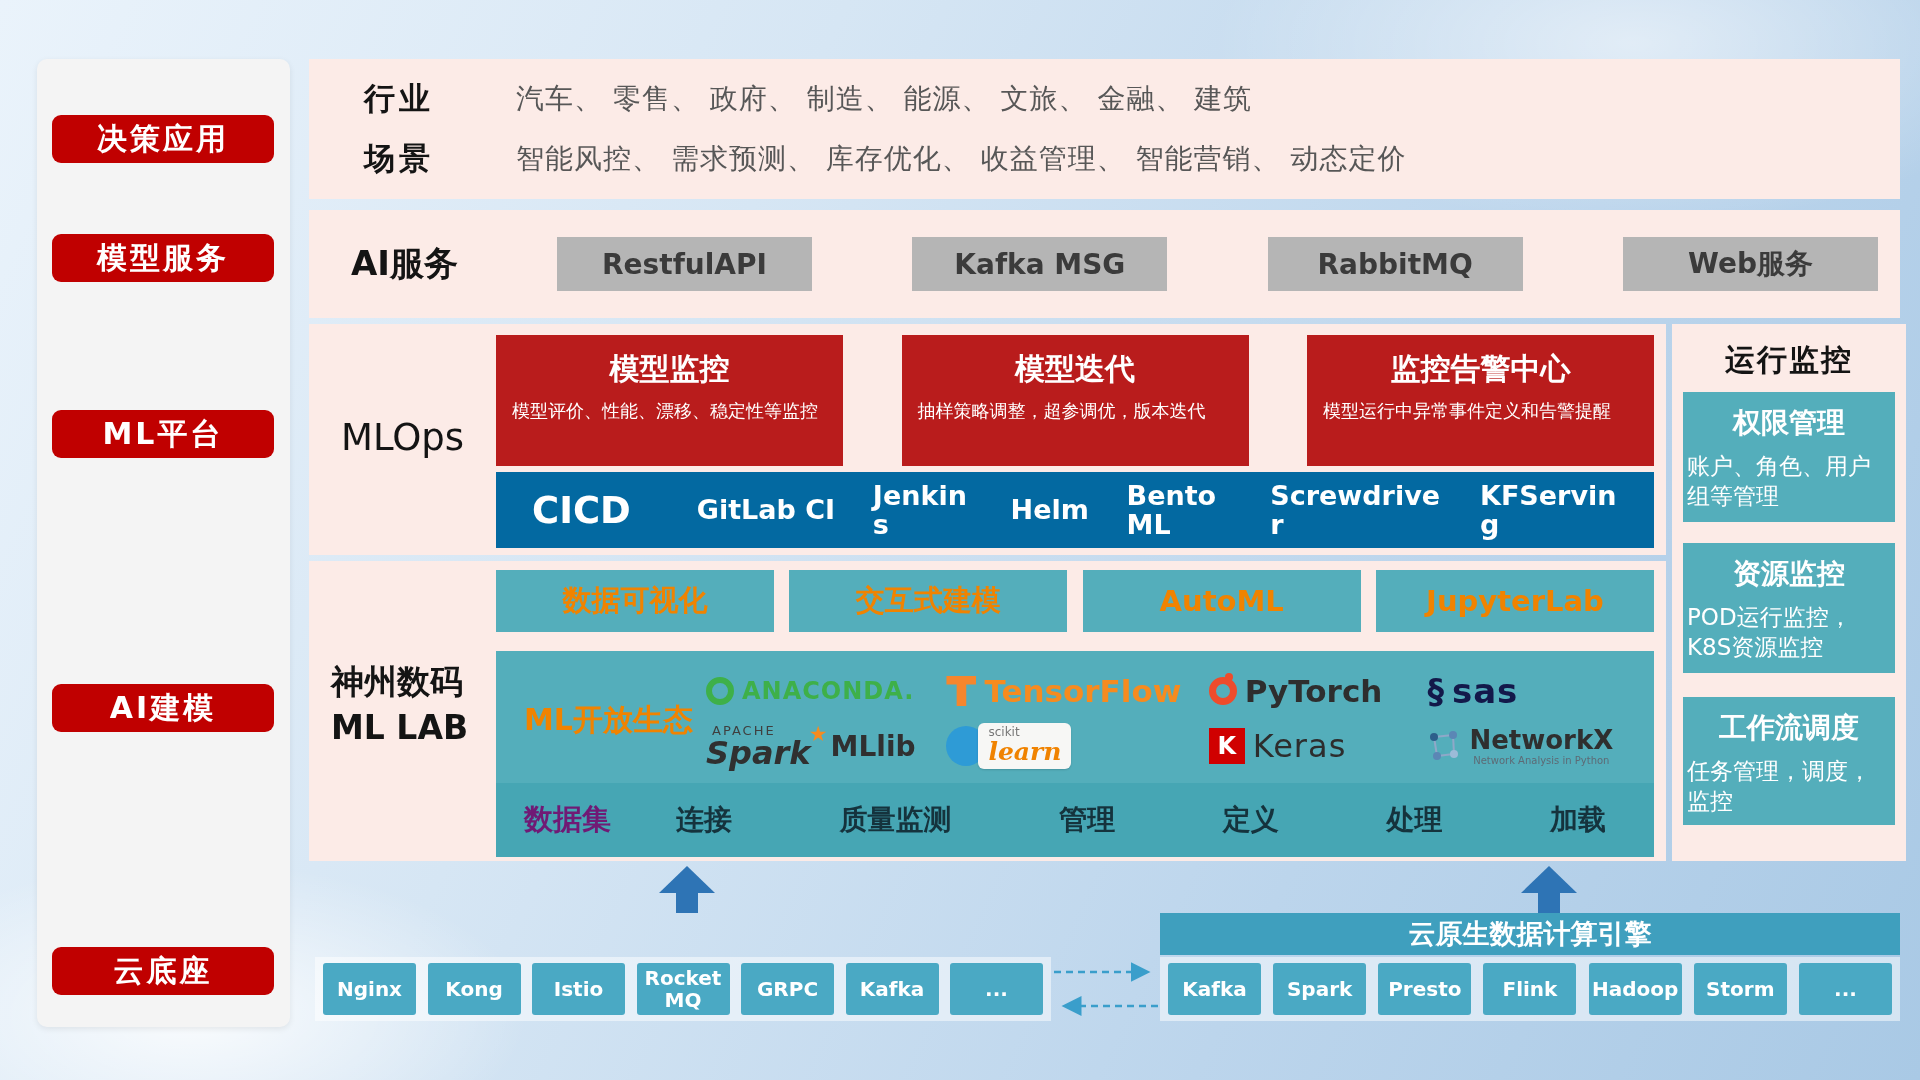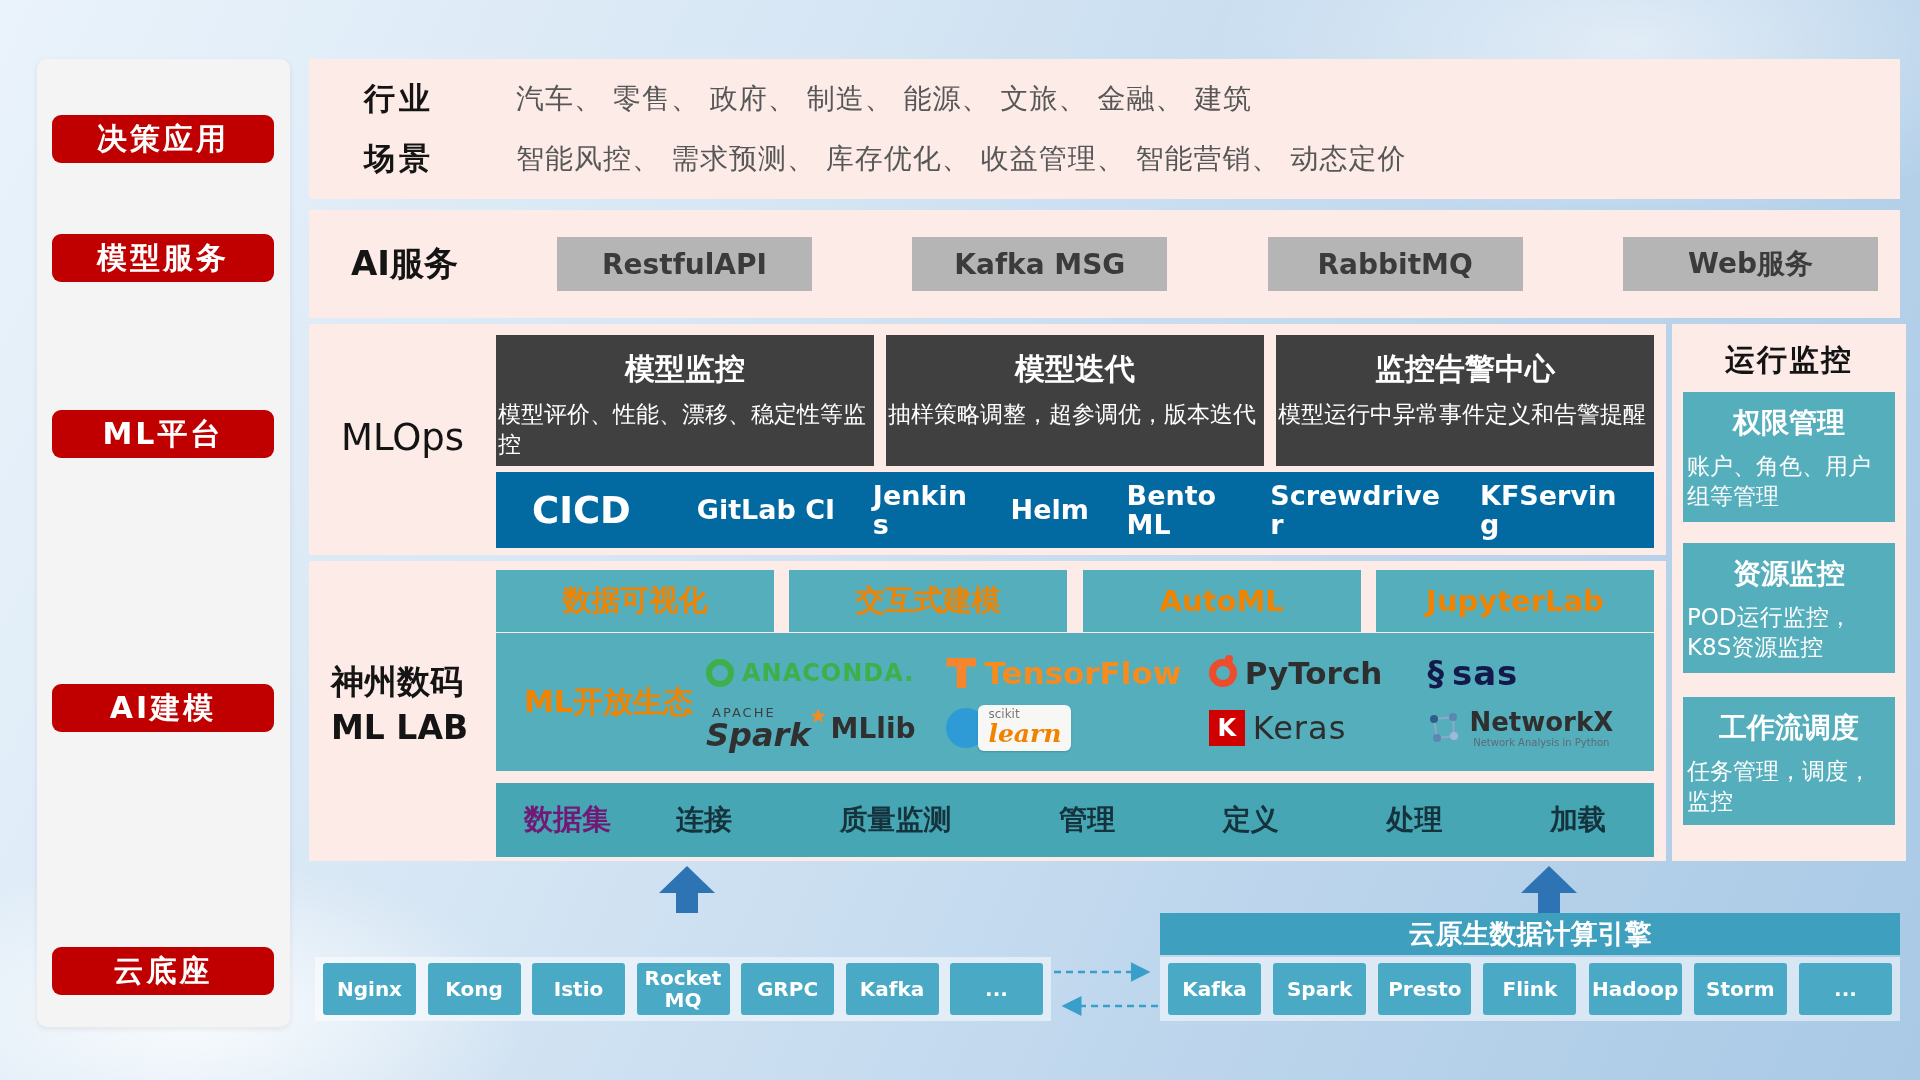--- a/index.html
+++ b/index.html
@@ -36,39 +36,39 @@
     display:flex; align-items:center; padding:0 22px 0 42px; }
   .row2-label { width:206px; font-weight:bold; font-size:34px; color:#141414; }
   .gray-btns { flex:1; display:flex; justify-content:space-between; }
   .gray-btn { width:255px; height:54px; background:#b5b5b5; color:#3b3b3b; font-weight:bold;
     font-size:28px; display:flex; align-items:center; justify-content:center; }
 
   
   .row3 { left:309px; top:324px; width:1357px; height:231px; }
   .mlops-label { position:absolute; left:32px; top:92px; font-size:37px; font-weight:normal; color:#141414; }
   .mlops-cards { position:absolute; left:187px; top:11px; width:1158px; display:flex; justify-content:space-between; }
-  .mlops-card { width:378px; height:131px; background:#404040; color:#fff; padding:10px 2px; }
+  .mlops-card { width:347px; height:131px; background:#b91c1c; color:#fff; padding:10px 16px; }
   .mlops-card h3 { text-align:center; font-size:30px; margin:4px 0 9px; font-weight:bold; }
-  .mlops-card p { font-size:23px; line-height:1.32; }
+  .mlops-card p { font-size:18px; line-height:1.32; }
   .cicd-bar { position:absolute; left:187px; top:148px; width:1158px; height:76px; background:#0369a1;
     color:#fff; display:flex; align-items:center; padding:0 36px; }
   .cicd-title { font-size:37px; font-weight:bold; margin-right:66px; }
   .cicd-tools { flex:1; display:flex; justify-content:space-between; align-items:center;
     font-size:27px; font-weight:bold; }
   .tool { word-break:break-all; line-height:1.08; }
   .w-jenkins{width:100px} .w-bentoml{width:106px} .w-screw{width:172px} .w-kfs{width:138px}
 
   
   .row4 { left:309px; top:561px; width:1357px; height:300px; }
   .mllab-label { position:absolute; left:22px; top:98px; width:160px; font-size:33px; font-weight:bold;
     color:#141414; line-height:1.4; }
   .feat-row { position:absolute; left:187px; top:9px; width:1158px; display:flex; justify-content:space-between; }
   .feat-btn { width:278px; height:62px; background:#54aebb; color:#f08300; font-weight:bold; font-size:29px;
     display:flex; align-items:center; justify-content:center; }
-  .eco-box { position:absolute; left:187px; top:72px; width:1158px; height:138px; background:#54aebb;
+  .eco-box { position:absolute; left:187px; top:90px; width:1158px; height:138px; background:#54aebb;
     display:flex; align-items:center; padding:0 8px 0 28px; }
   .eco-label { width:182px; color:#f08300; font-weight:bold; font-size:30px; }
   .eco-grid { flex:1; display:grid; grid-template-columns:1.1fr 1.2fr 1fr 1fr; row-gap:12px;
     align-items:center; justify-items:start; }
   .logo { display:flex; align-items:center; gap:8px; white-space:nowrap; }
   .ana-ring { width:28px; height:28px; border:6px solid #3eb049; border-radius:50%; }
   .ana-text { color:#3eb049; font-weight:bold; font-size:24px; letter-spacing:1px; }
   .tf-icon { width:30px; height:30px; background:#f6862d;
     clip-path:polygon(0 0,100% 0,100% 28%,66% 28%,66% 100%,34% 100%,34% 28%,0 28%); }
   .tf-text { color:#f68b1f; font-weight:bold; font-size:31px; }

